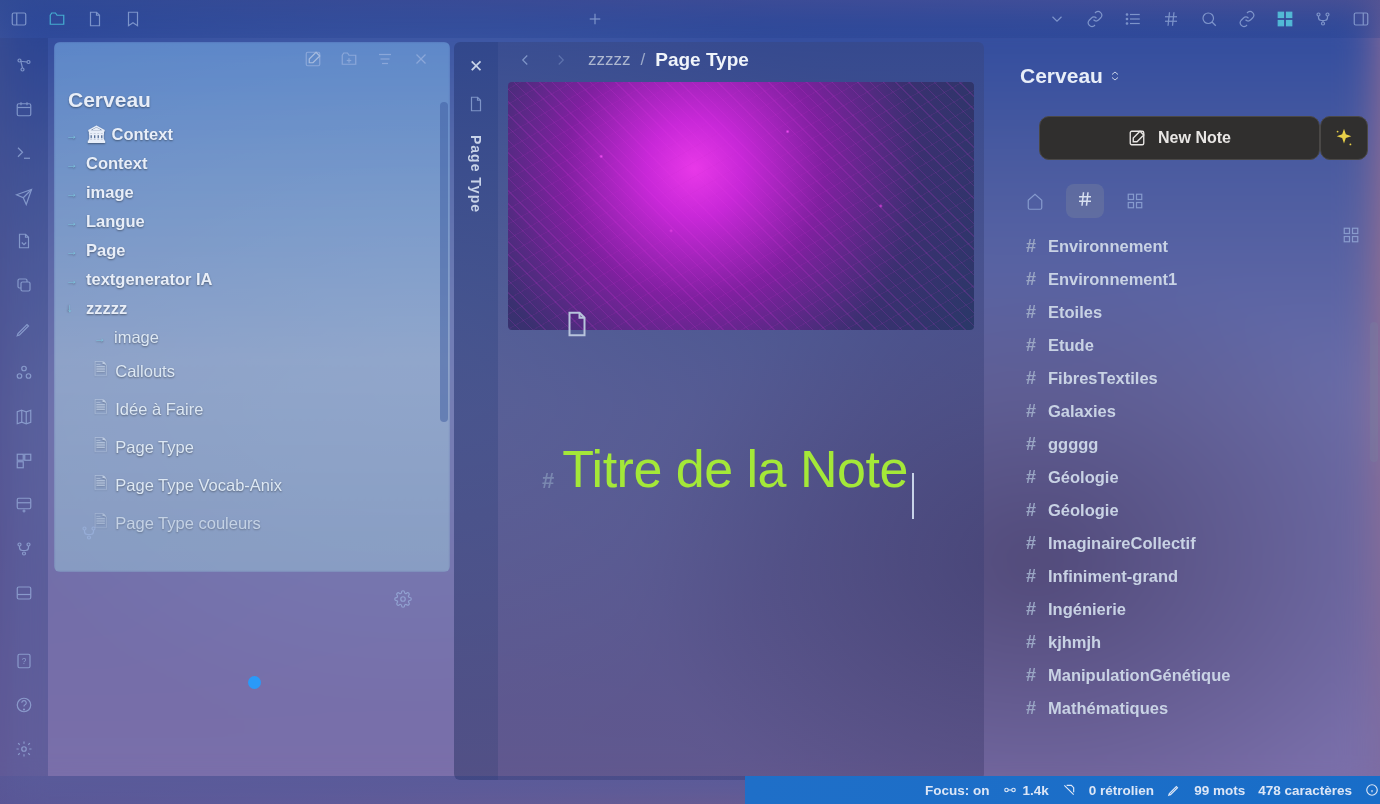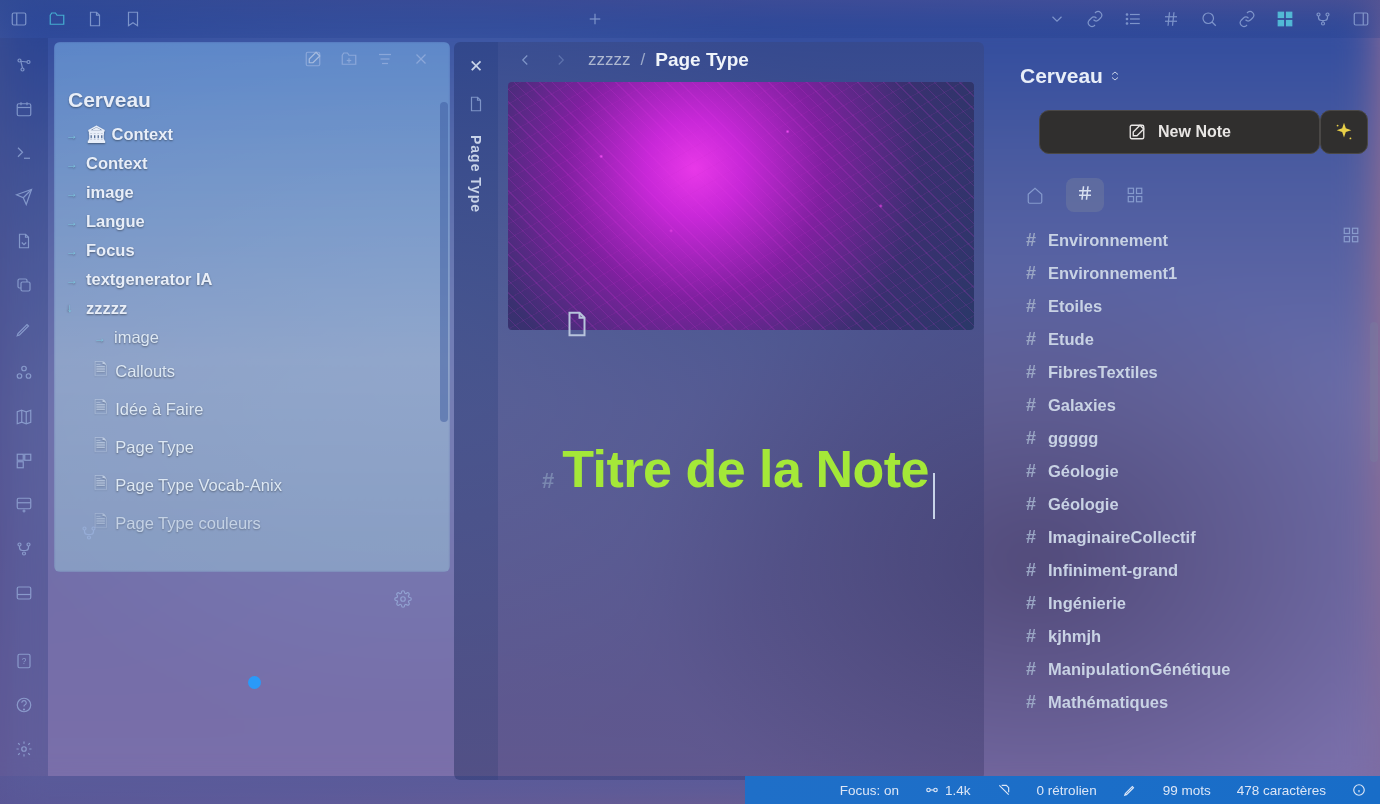--- a/index.html
+++ b/index.html
@@ -79,51 +79,51 @@
       radial-gradient(2px 2px at 80% 50%, #e040e0, transparent),
       radial-gradient(2px 2px at 35% 60%, #e040e0, transparent),
       repeating-linear-gradient(45deg, transparent 0, transparent 8px, rgba(232,56,232,0.15) 8px, rgba(232,56,232,0.15) 9px),
       repeating-linear-gradient(-30deg, transparent 0, transparent 12px, rgba(200,40,200,0.1) 12px, rgba(200,40,200,0.1) 13px);
     }
   .banner-file-icon { position:absolute; left:64px; bottom:-16px; z-index:2; }
   .banner-wrap { position:relative; }
   .note-body { padding: 110px 28px 0 44px; }
   .h1-row { display:flex; align-items:flex-start; gap:8px; }
   .h1-hash { color:#7a88b0; font-size:22px; font-weight:700; margin-top:28px; }
-  .note-title { color:#a4e838; font-size:52px; font-weight:700; line-height:1.12;
+  .note-title { color:#a4e838; font-size:52px; font-weight:400; line-height:1.12;
     letter-spacing:-0.5px; }
   .cursor-caret { display:inline-block; width:2px; height:46px; background:#c8d3e8; margin-left:4px;
     vertical-align:text-top; }
   .note-h2 { color:#a4e838; font-size:40px; font-weight:800; margin-top:60px; }
 
   
   .rsidebar { position:absolute; right:0; top:42px; bottom:28px; width:378px; z-index:4;
     padding: 22px 12px 0 18px; }
   .rs-title { font-size:21px; font-weight:700; color:#e8eef8; display:flex; align-items:center; gap:6px; }
-  .new-note-row { display:flex; margin-top:22px;padding-left:19px; }
+  .new-note-row { display:flex; margin-top:28px;padding-left:19px; }
   .new-note-btn { flex:1; height:44px; background:#302f2e; border:1px solid #4a4846; border-radius:10px;
     display:flex; align-items:center; justify-content:center; gap:12px; font-size:16px; font-weight:600;
     color:#e8e6e4; cursor:pointer; }
   .sparkle-btn { width:48px; height:44px; background:#302f2e; border:1px solid #4a4846; border-radius:10px;
     display:flex; align-items:center; justify-content:center; cursor:pointer; }
   .rs-icons { display:flex; gap:22px; align-items:center; margin-top:24px; padding-left:6px; }
   .rs-icon-active { background:rgba(120,130,160,0.4); padding:6px 10px; border-radius:8px; }
   .tag-list { margin-top:18px; display:flex; flex-direction:column; gap:12px; padding-left:6px; }
   .tag-item { display:flex; align-items:center; gap:12px; font-size:16.5px; font-weight:600;
     color:#c8d2e4; cursor:pointer; }
   .tag-hash { font-size:18px; color:#9aa6c4; }
   .rsidebar .scroll-thumb { position:absolute; right:2px; top:280px; width:8px; height:140px;
     background:rgba(120,130,160,0.35); border-radius:4px; }
   .rs-grid-corner { position:absolute; top:184px; right:20px; }
 
   
   .statusbar { position:absolute; left:0; right:0; bottom:0; height:28px; z-index:10;
     background: linear-gradient(90deg, rgba(40,60,130,0.4) 0%, rgba(40,60,130,0.4) 54%, #1f6fc8 54%, #186dc8 100%);
     display:flex; align-items:center; font-size:13.5px; color:#dce6f6; }
-  .statusbar .right { margin-left:auto; display:flex; align-items:center; gap:26px; padding-right:14px; font-weight:400; }
+  .statusbar .right { margin-left:auto; display:flex; align-items:center; gap:13px; padding-right:1px; font-weight:700; }
   .statusbar .item { display:flex; align-items:center; gap:6px; }
 </style>
 </head>
 <body>
 
 <div class="blur-bg"></div>
 
 <div class="titlebar">
   <div class="left-icons">
     <span class="icon">
@@ -382,21 +382,21 @@
     <div class="tree-item">
         <span class="arrow">→</span>
         <span>image</span>
       </div>
     <div class="tree-item">
         <span class="arrow">→</span>
         <span>Langue</span>
       </div>
     <div class="tree-item">
         <span class="arrow">→</span>
-        <span>Focus</span>
+        <span>Page</span>
       </div>
     <div class="tree-item">
         <span class="arrow">→</span>
         <span>textgenerator IA</span>
       </div>
     <div class="tree-item">
         <span class="arrow" style="transform:rotate(90deg);display:inline-block">→</span>
         <span>zzzzz</span>
       </div>
     <div class="tree-item child">

